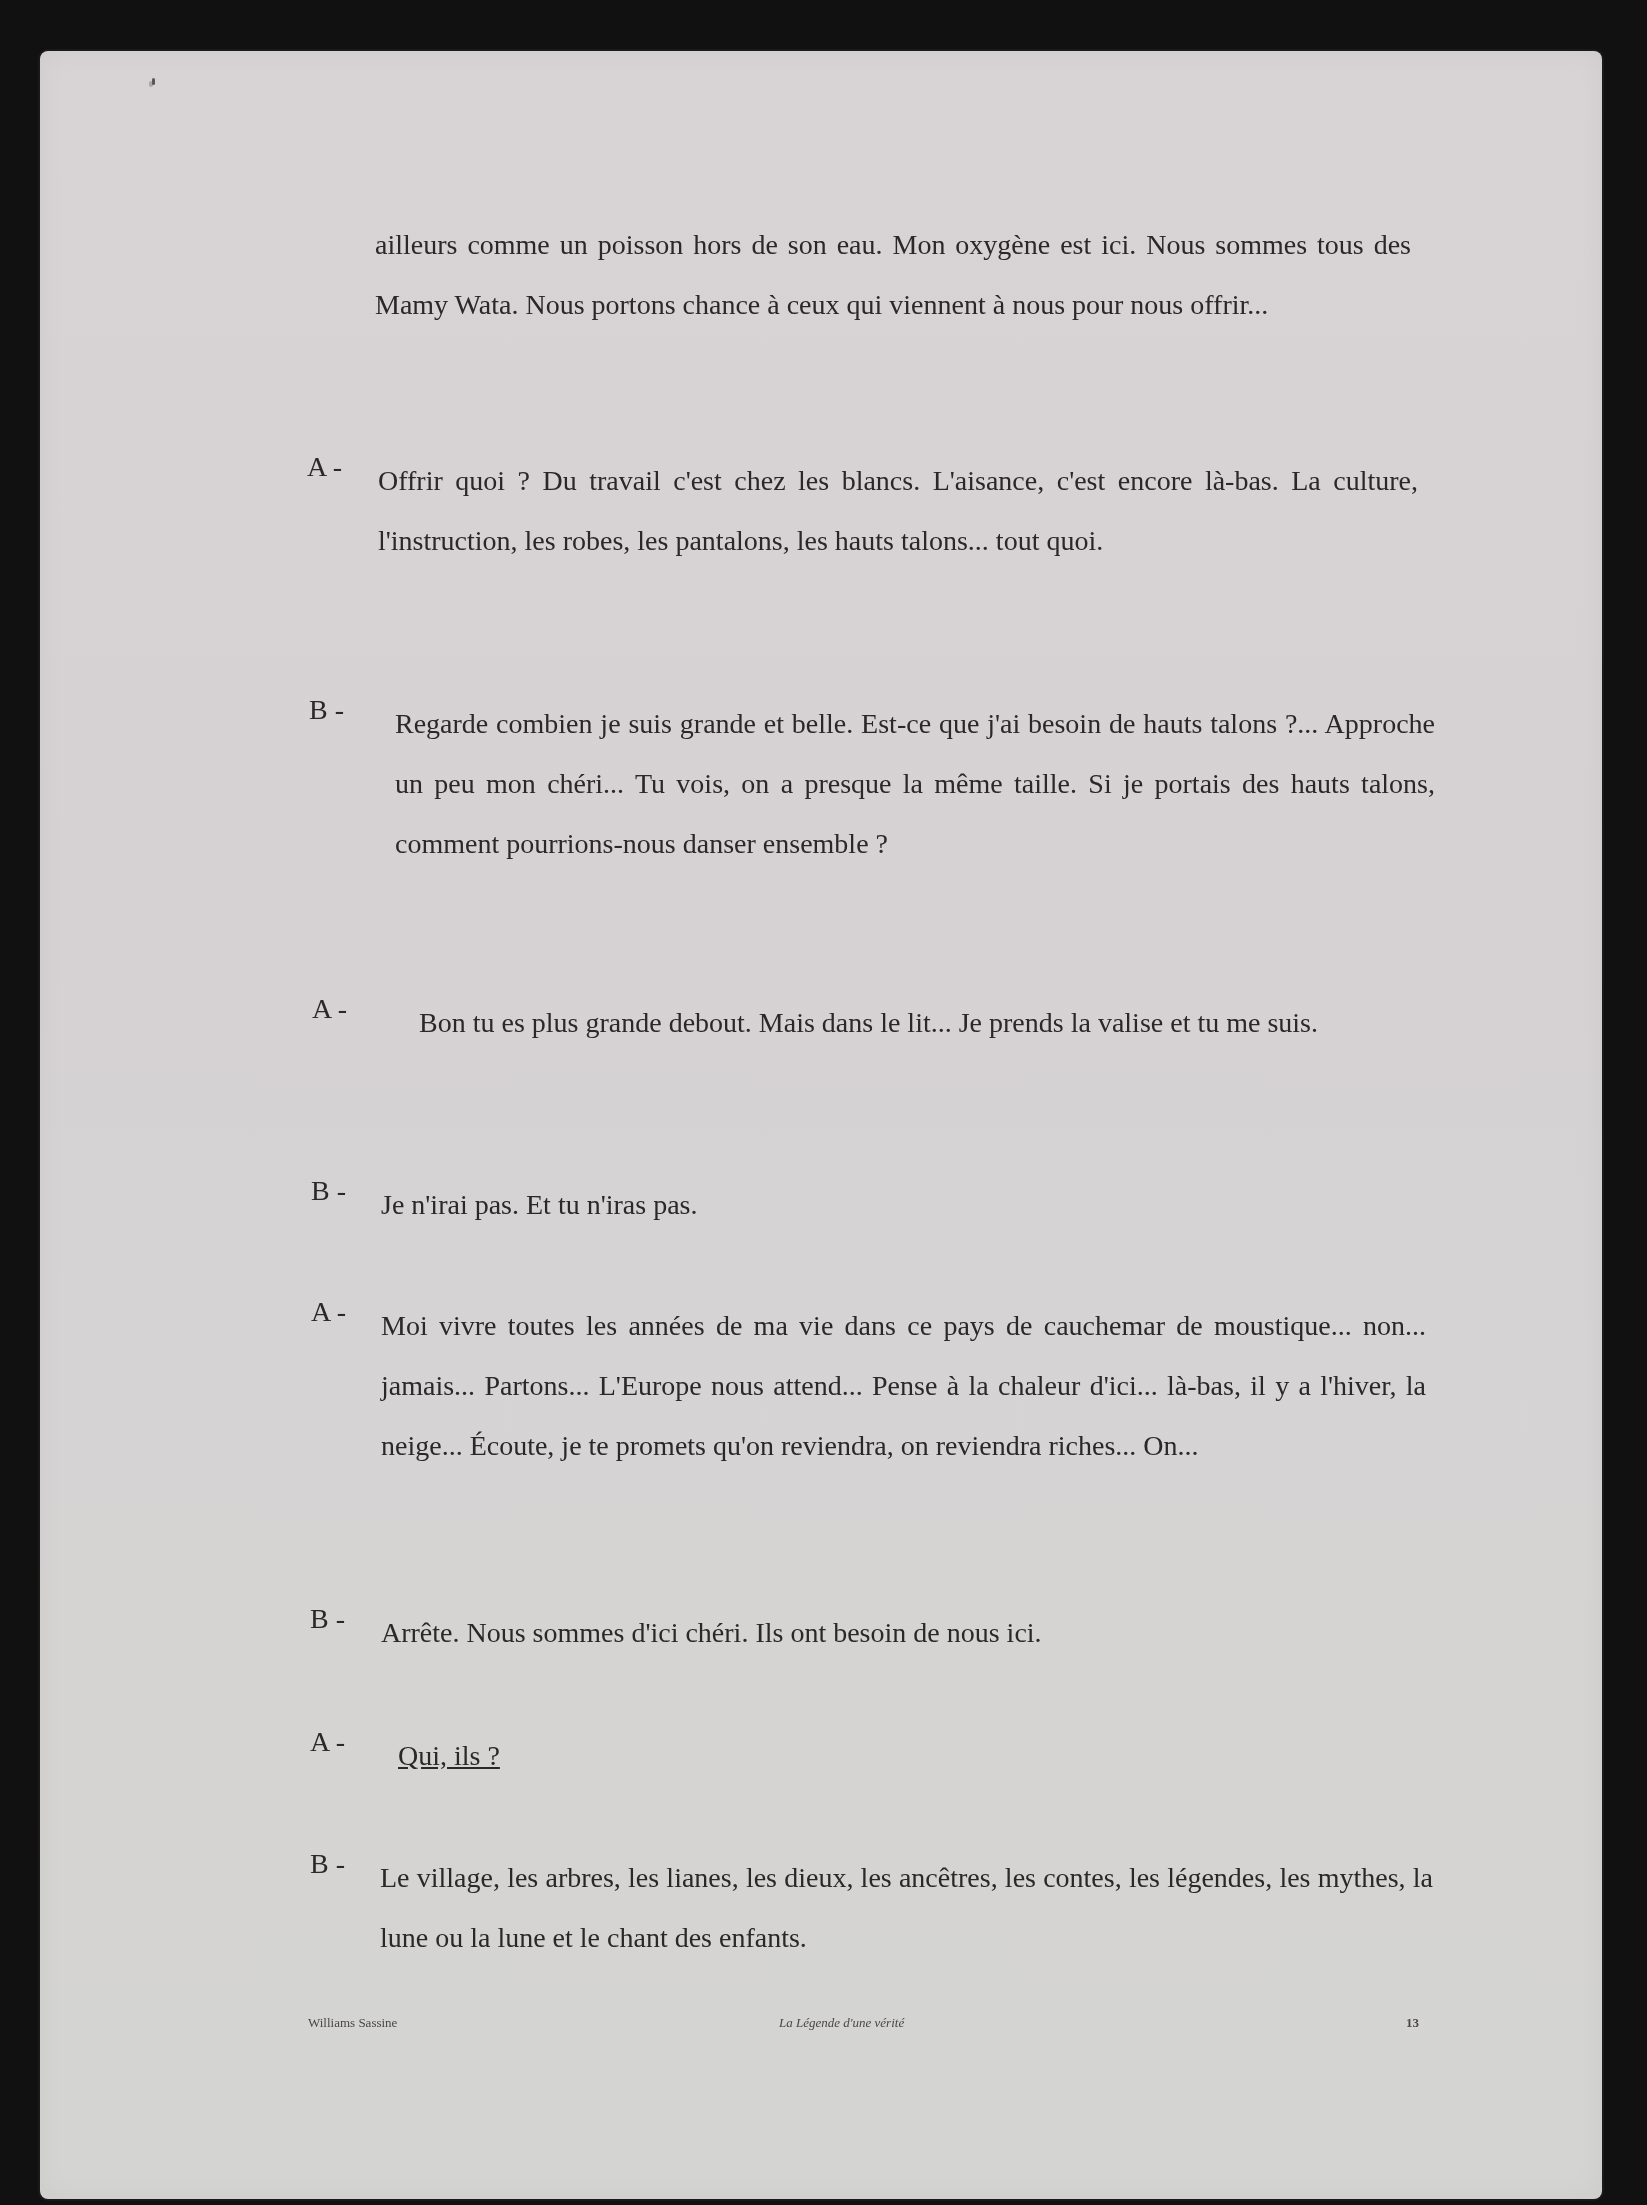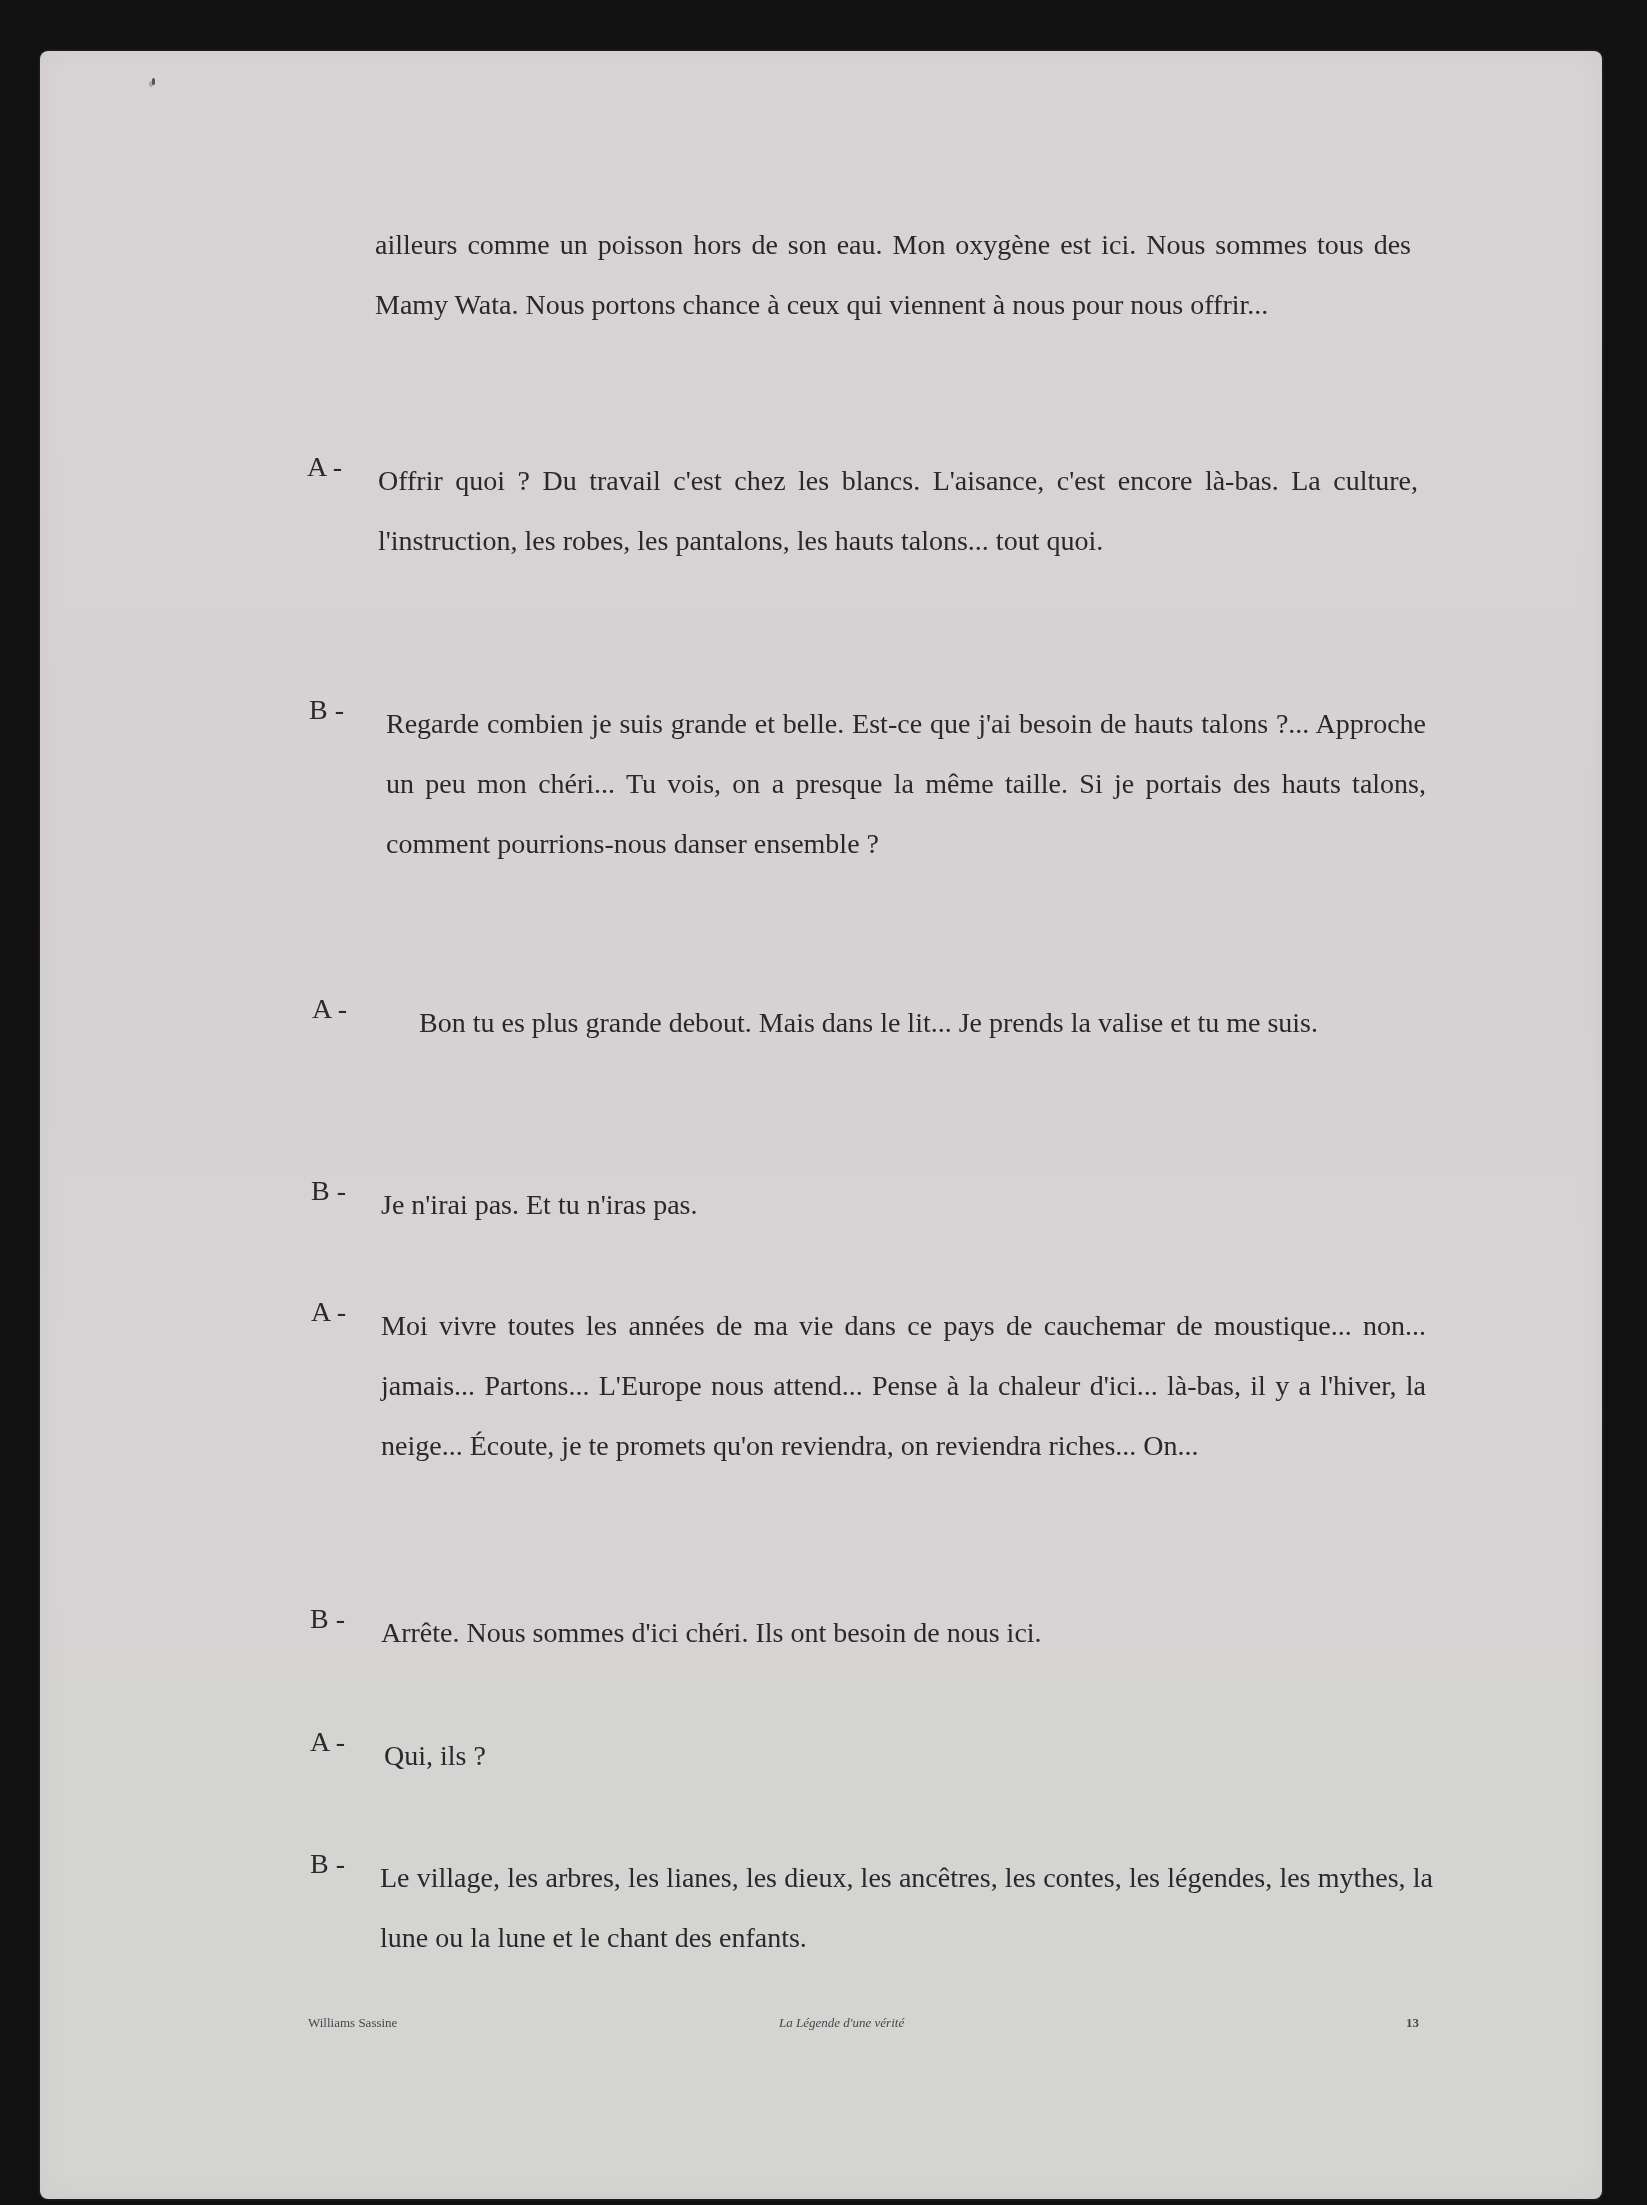--- a/index.html
+++ b/index.html
@@ -58,21 +58,21 @@
     <div class="body-text" style="left:335px; width:1036px;">ailleurs comme un poisson hors de son eau. Mon oxygène est ici. Nous sommes tous des Mamy Wata. Nous portons chance à ceux qui viennent à nous pour nous offrir...</div>
   </div>
 
   <div class="para" style="top:400px;">
     <span class="speaker" style="left:267px;">A -</span>
     <div class="body-text" style="left:338px;">Offrir quoi ? Du travail c'est chez les blancs. L'aisance, c'est encore là-bas. La culture, l'instruction, les robes, les pantalons, les hauts talons... tout quoi.</div>
   </div>
 
   <div class="para" style="top:643px;">
     <span class="speaker" style="left:269px;">B -</span>
-    <div class="body-text" style="left:346px;">Regarde combien je suis grande et belle. Est-ce que j'ai besoin de hauts talons ?... Approche un peu mon chéri... Tu vois, on a presque la même taille. Si je portais des hauts talons, comment pourrions-nous danser ensemble ?</div>
+    <div class="body-text" style="left:355px;">Regarde combien je suis grande et belle. Est-ce que j'ai besoin de hauts talons ?... Approche un peu mon chéri... Tu vois, on a presque la même taille. Si je portais des hauts talons, comment pourrions-nous danser ensemble ?</div>
   </div>
 
   <div class="para" style="top:942px;">
     <span class="speaker" style="left:272px;">A -</span>
     <div class="body-text" style="left:332px;margin-left:47px;">Bon tu es plus grande debout. Mais dans le lit... Je prends la valise et tu me suis.</div>
   </div>
 
   <div class="para" style="top:1124px;">
     <span class="speaker" style="left:271px;">B -</span>
     <div class="body-text" style="left:341px;">Je n'irai pas. Et tu n'iras pas.</div>
@@ -83,21 +83,21 @@
     <div class="body-text" style="left:341px; width:1045px;">Moi vivre toutes les années de ma vie dans ce pays de cauchemar de moustique... non... jamais... Partons... L'Europe nous attend... Pense à la chaleur d'ici... là-bas, il y a l'hiver, la neige... Écoute, je te promets qu'on reviendra, on reviendra riches... On...</div>
   </div>
 
   <div class="para" style="top:1552px;">
     <span class="speaker" style="left:270px;">B -</span>
     <div class="body-text" style="left:341px;">Arrête. Nous sommes d'ici chéri. Ils ont besoin de nous ici.</div>
   </div>
 
   <div class="para" style="top:1675px;">
     <span class="speaker" style="left:270px;">A -</span>
-    <div class="body-text" style="left:344px;">Qui, ils ?</div>
+    <div class="body-text" style="left:358px;text-decoration:underline;">Qui, ils ?</div>
   </div>
 
   <div class="para" style="top:1797px;">
     <span class="speaker" style="left:270px;">B -</span>
     <div class="body-text" style="left:340px; width:1053px;">Le village, les arbres, les lianes, les dieux, les ancêtres, les contes, les légendes, les mythes, la lune ou la lune et le chant des enfants.</div>
   </div>
 
   <div class="footer-item" style="left:268px;">Williams Sassine</div>
   <div class="footer-item footer-center" style="left:739px;font-style:italic;">La Légende d'une vérité</div>
   <div class="footer-item" style="left:1366px;font-weight:bold;">13</div>

